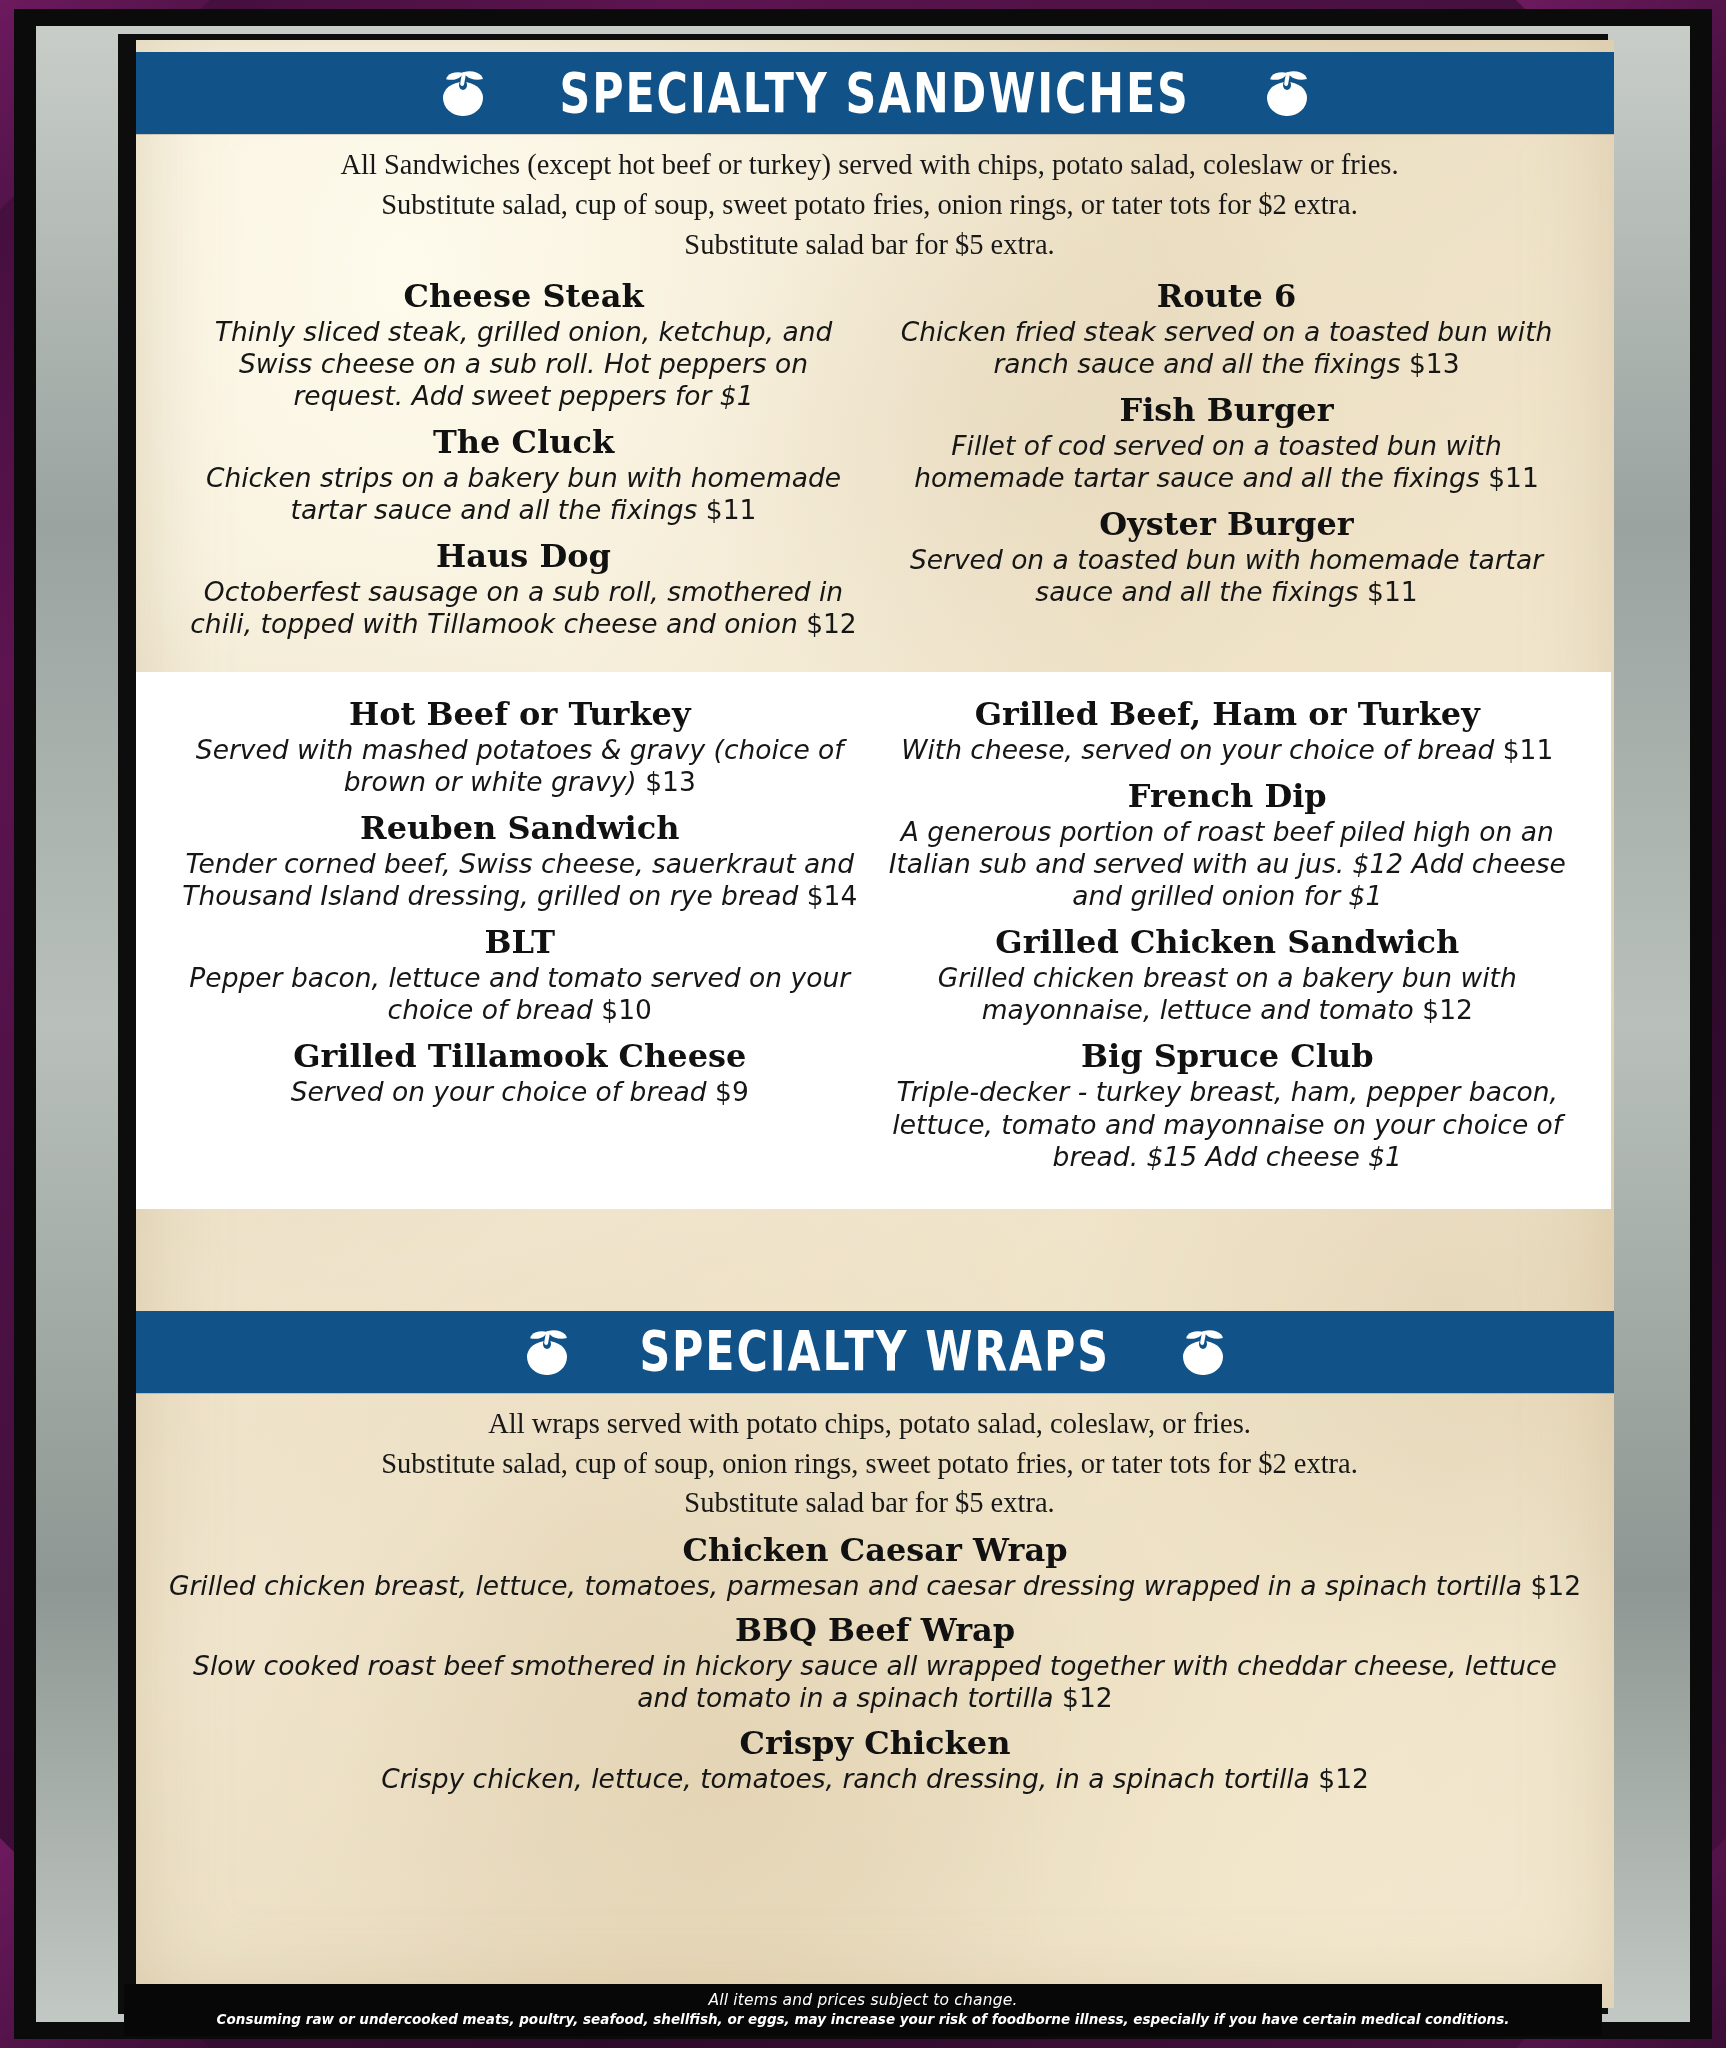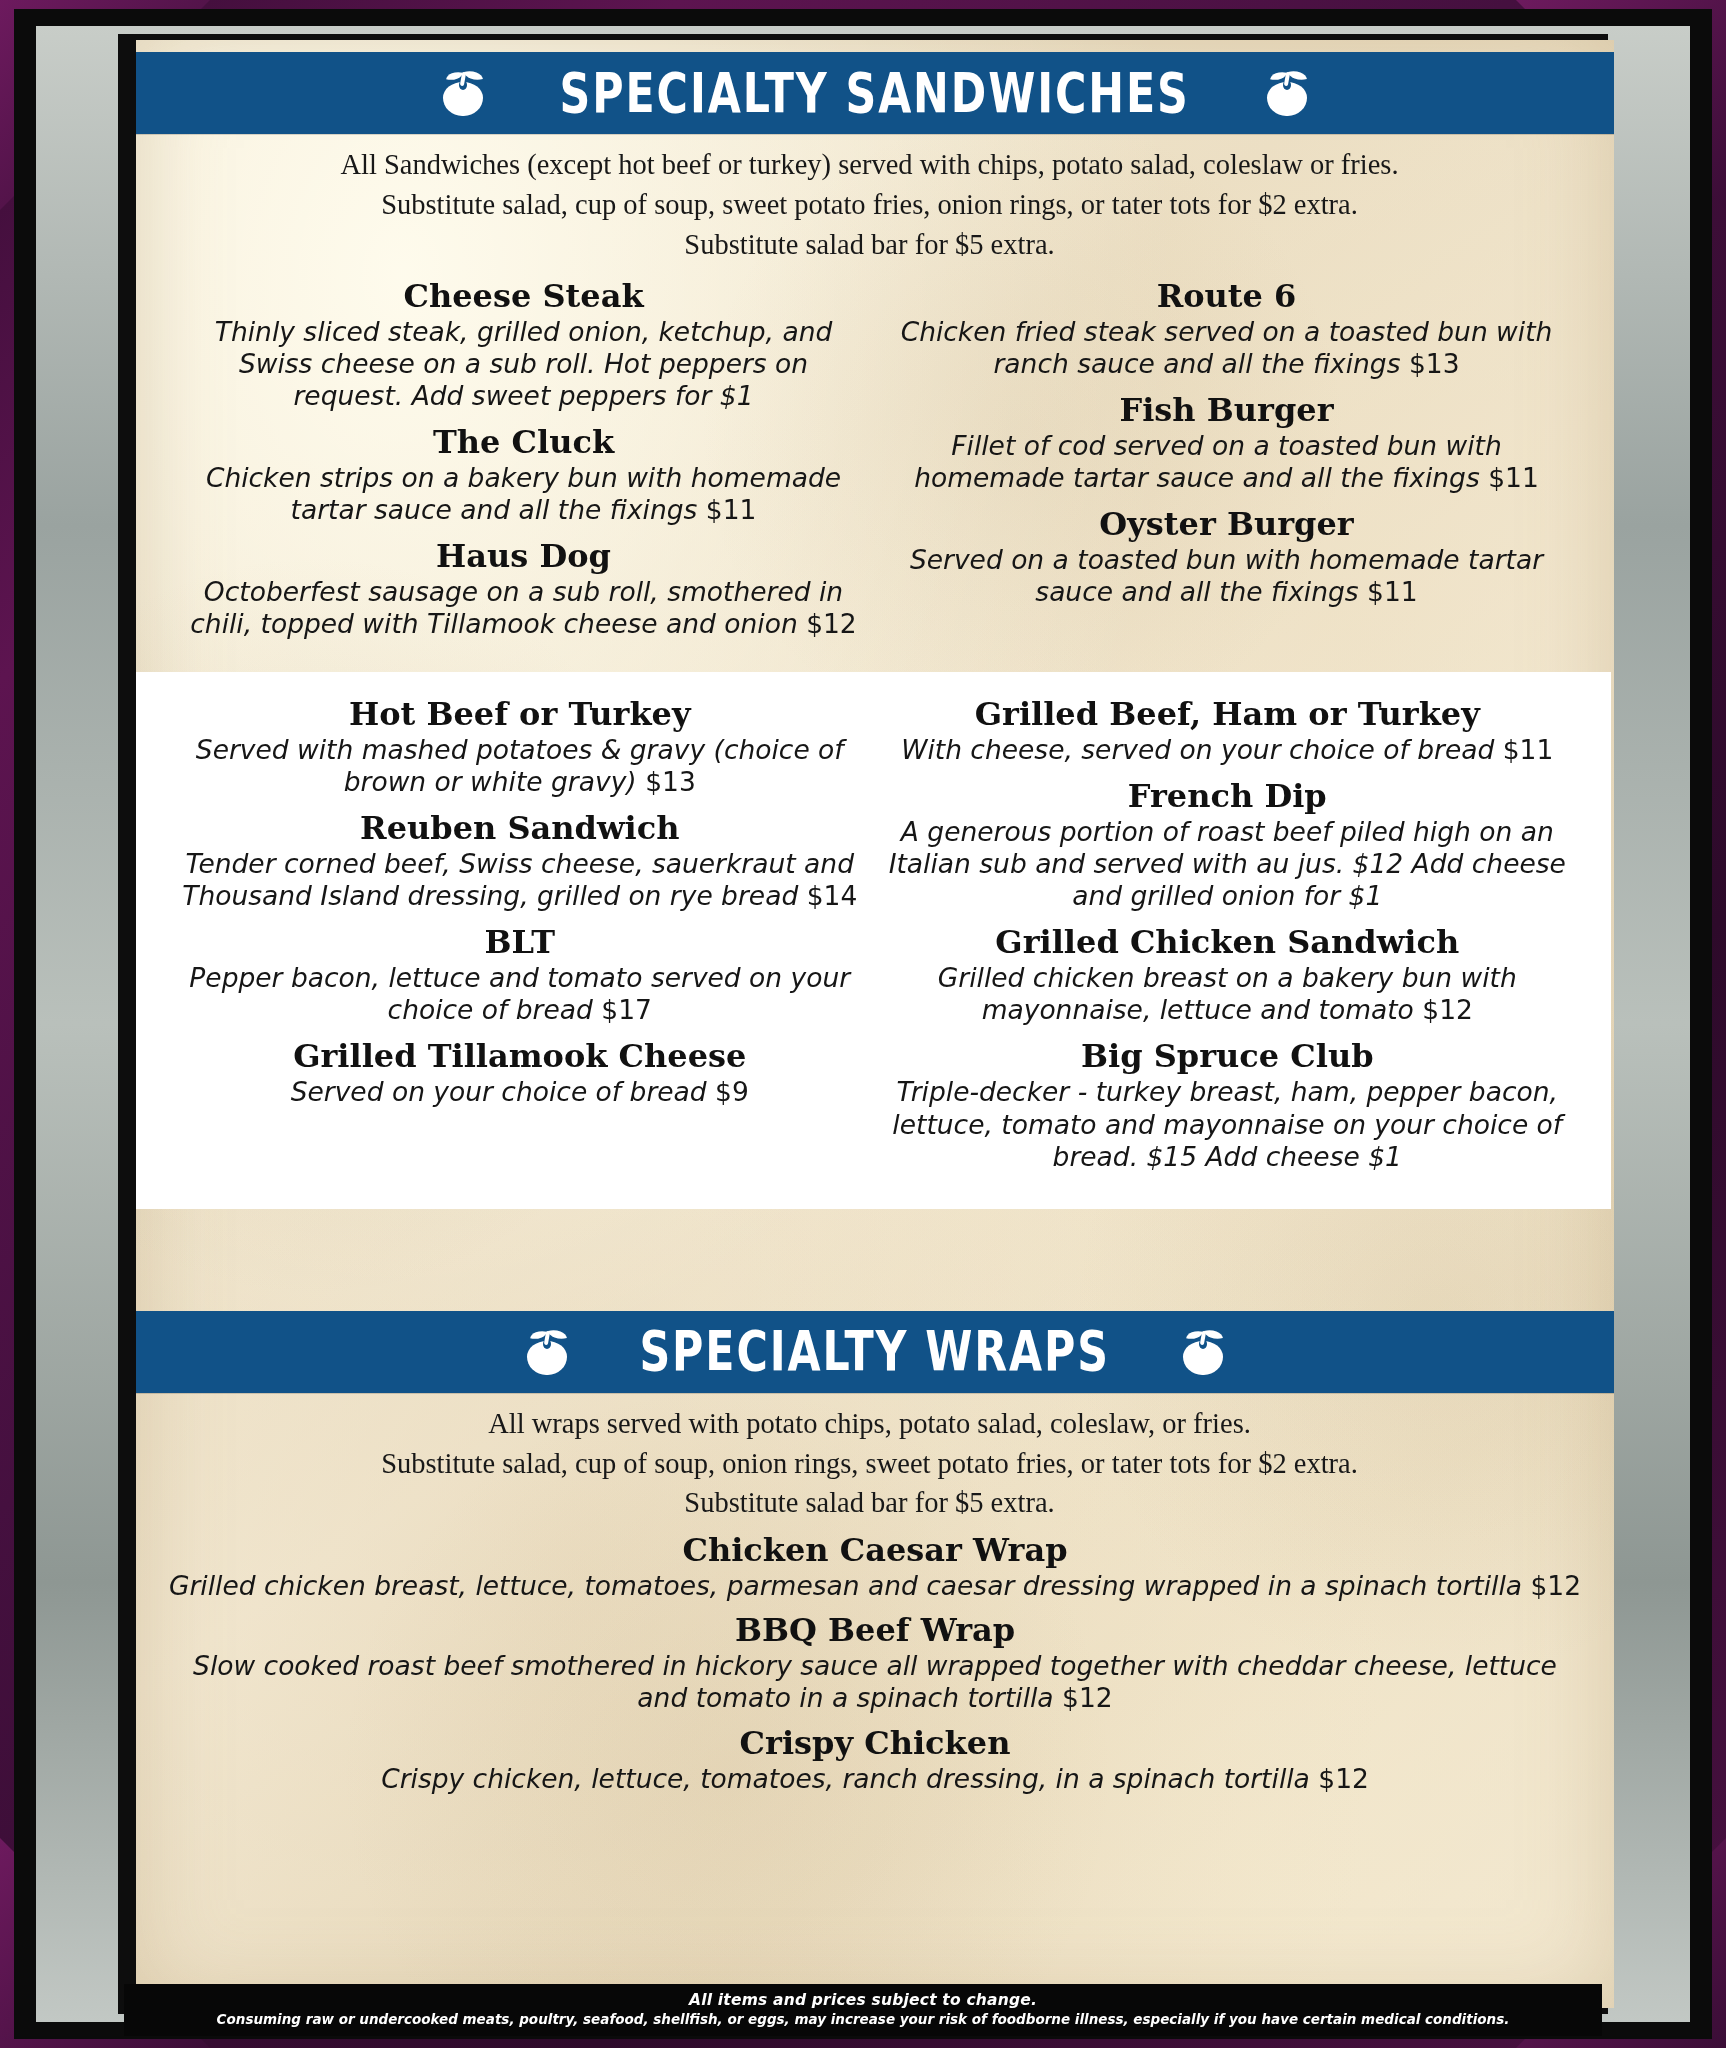--- a/index.html
+++ b/index.html
@@ -203,21 +203,21 @@
     bottom: 12px;
     background: #070707;
     color: #ffffff;
     text-align: center;
     padding: 7px 10px 9px 10px;
     font-family: "DejaVu Sans", sans-serif;
     z-index: 5;
   }
   .footer .line1 {
     font-size: 15.5px;
-    font-weight: bold;
+    font-weight: normal;
     font-style: italic;
     letter-spacing: .2px;
   }
   .footer .line2 {
     font-size: 13.5px;
     font-weight: bold;
     font-style: italic;
     margin-top: 2px;
   }
 </style>
@@ -332,21 +332,21 @@
             <div class="item-desc">
               <span>Tender corned beef, Swiss cheese, sauerkraut and Thousand Island dressing, grilled on rye bread</span>
               <span class="price">$14</span>
             </div>
           </div>
 
           <div class="item">
             <div class="item-name">BLT</div>
             <div class="item-desc">
               <span>Pepper bacon, lettuce and tomato served on your choice of bread</span>
-              <span class="price">$17</span>
+              <span class="price">$10</span>
             </div>
           </div>
 
           <div class="item">
             <div class="item-name">Grilled Tillamook Cheese</div>
             <div class="item-desc">
               <span>Served on your choice of bread</span>
               <span class="price">$9</span>
             </div>
           </div>

